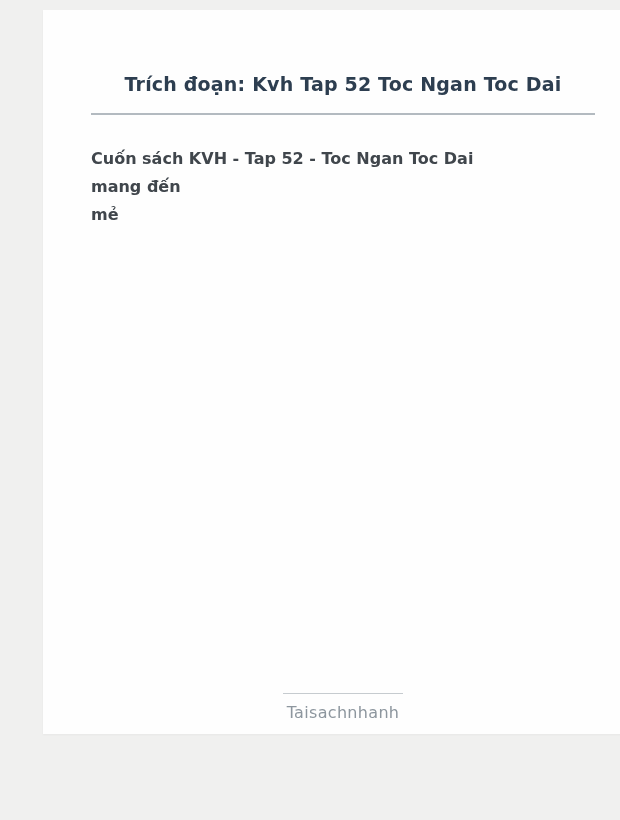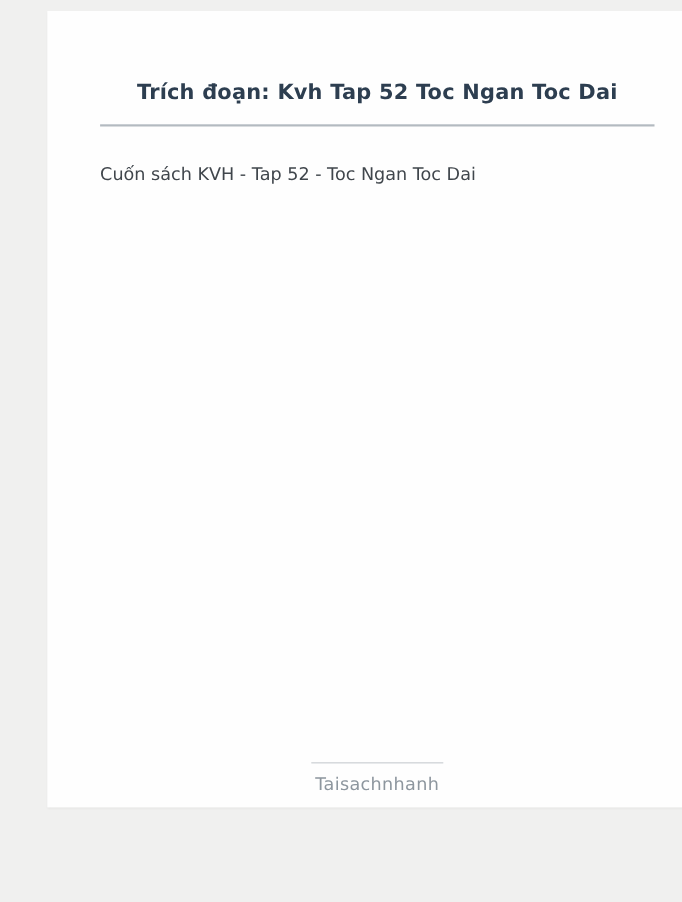--- a/index.html
+++ b/index.html
@@ -54,20 +54,21 @@
     margin: 15px 0 0 0;
   }
   .excerpt {
     margin-top: 30px;
     font-size: 16px;
     line-height: 28px;
     color: var(--body-text);
   }
   .excerpt-line {
     white-space: nowrap;
+    font-weight: bold;
   }
   .page-footer {
     position: absolute;
     left: 0;
     right: 0;
     bottom: 12px;
     text-align: center;
   }
   .footer-divider {
     width: 120px;
@@ -86,20 +87,22 @@
 
 <div class="card">
   <div class="card-inner">
 
     <h1 class="doc-title">Trích đoạn: Kvh Tap 52 Toc Ngan Toc Dai</h1>
 
     <hr class="title-divider">
 
     <div class="excerpt">
         <div class="excerpt-line">Cuốn sách KVH - Tap 52 - Toc Ngan Toc Dai</div>
+        <div class="excerpt-line">mang đến</div>
+        <div class="excerpt-line">mẻ</div>
       </div>
 
     <div class="page-footer">
       <hr class="footer-divider">
       <div class="footer-brand">Taisachnhanh</div>
     </div>
 
   </div>
 </div>
 

